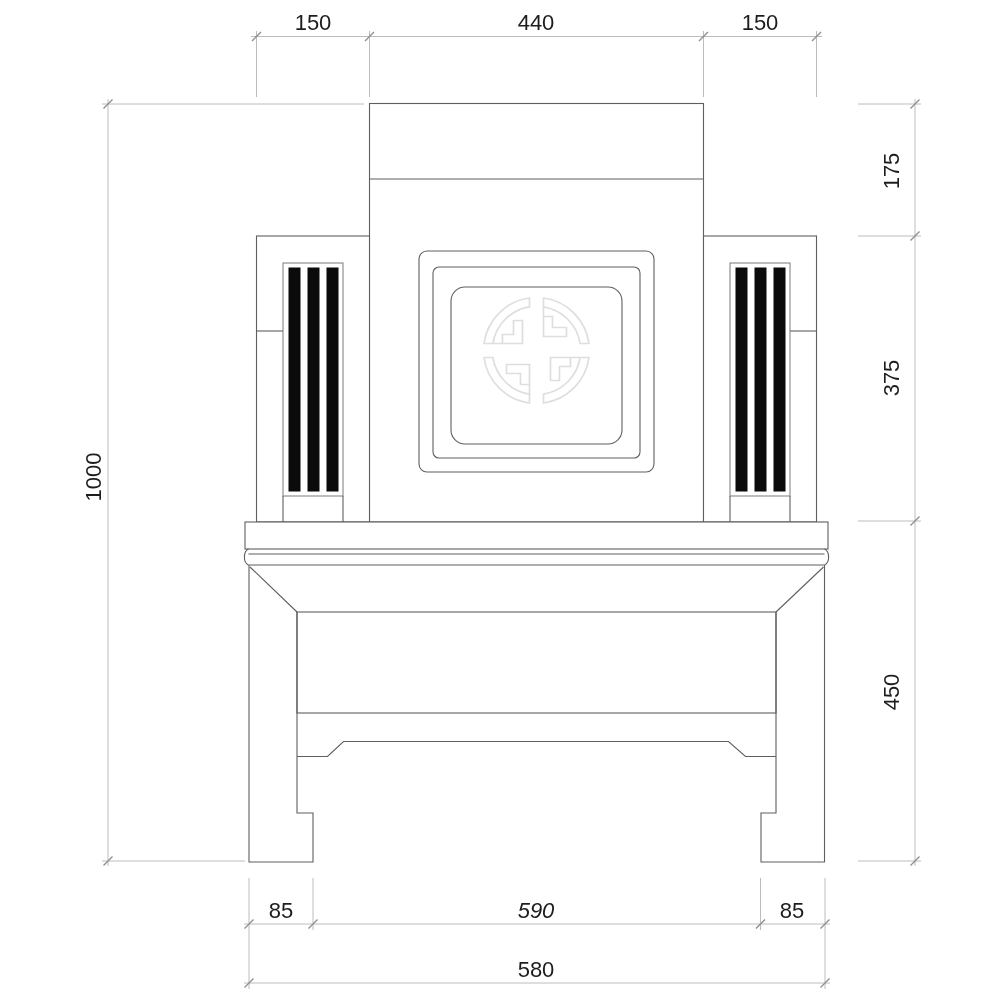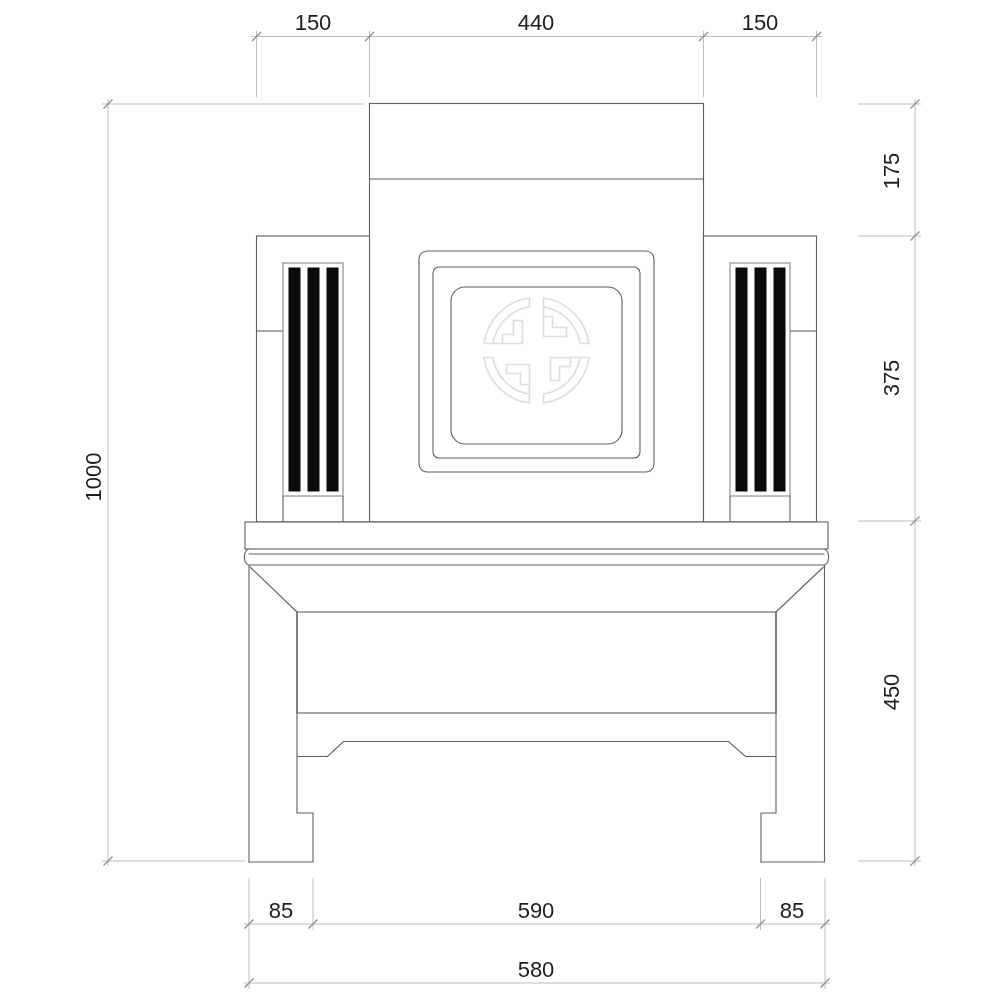--- a/index.html
+++ b/index.html
@@ -159,17 +159,17 @@
   <div class="dim-label" style="left:536px;top:23px;text-align:center;">440</div>
   <div class="dim-label" style="left:760px;top:23px;">150</div>
 
   <div class="dim-label vertical" style="left:94px;top:477px;">1000</div>
 
   <div class="dim-label vertical" style="left:892px;top:171px;">175</div>
   <div class="dim-label vertical" style="left:892px;top:378px;">375</div>
   <div class="dim-label vertical" style="left:892px;top:692px;">450</div>
 
   <div class="dim-label" style="left:281px;top:911px;">85</div>
-  <div class="dim-label" style="left:536px;top:911px;">590</div>
+  <div class="dim-label" style="left:536px;top:911px;font-style:italic;">590</div>
   <div class="dim-label" style="left:792px;top:911px;">85</div>
   <div class="dim-label" style="left:536px;top:970px;">580</div>
 
 </div>
 
 </body></html>

